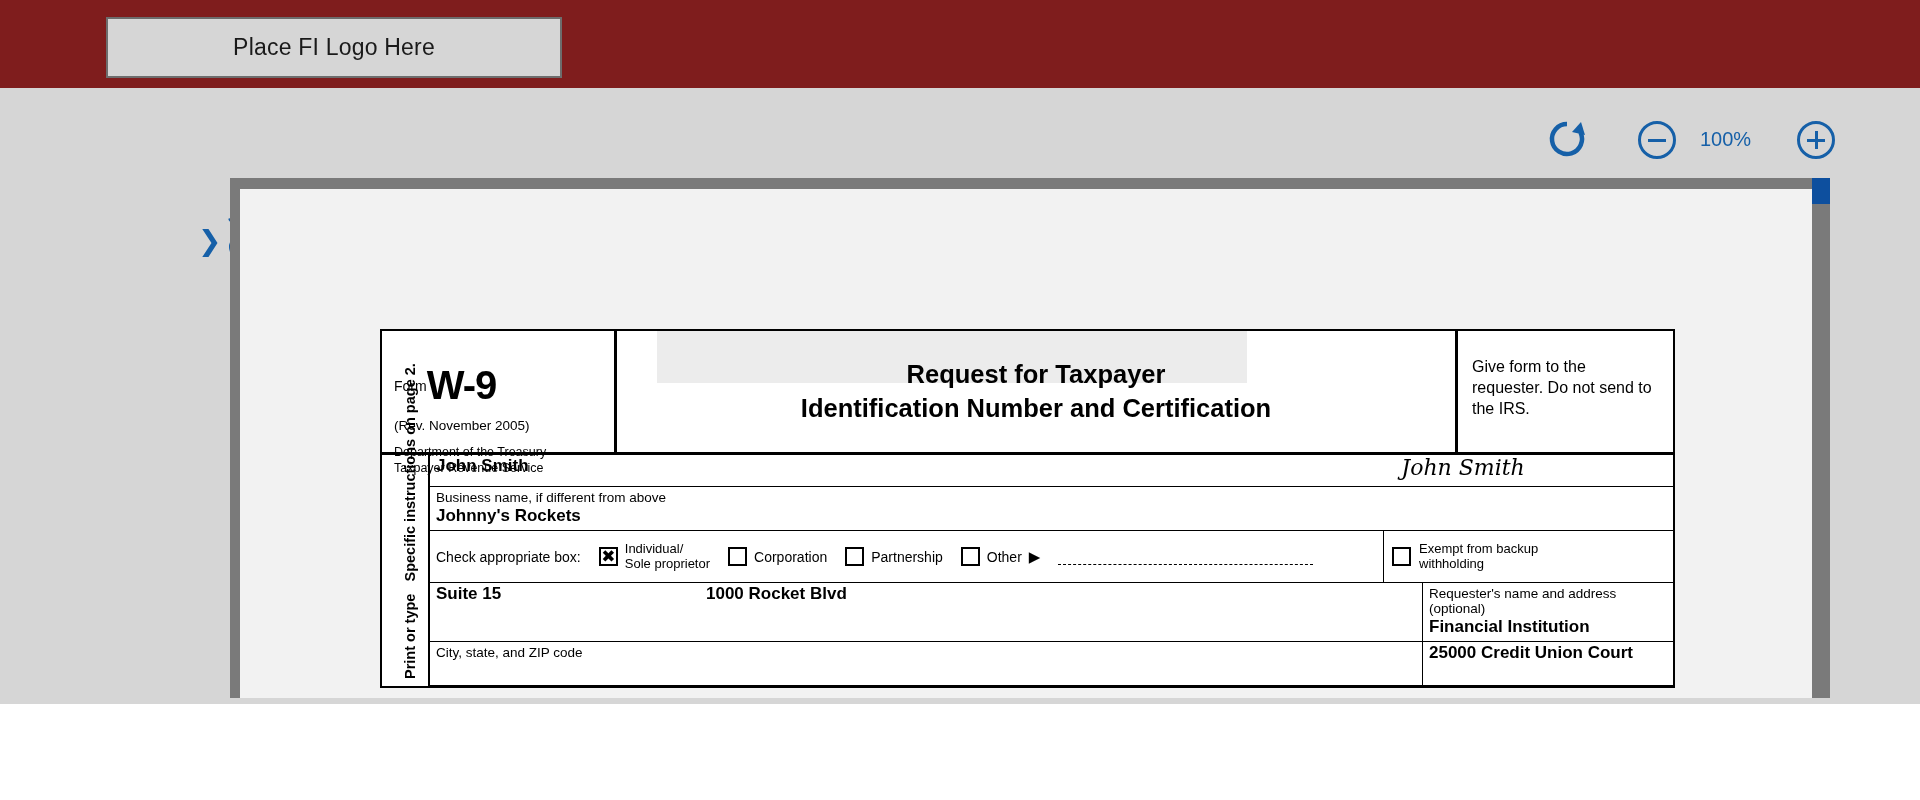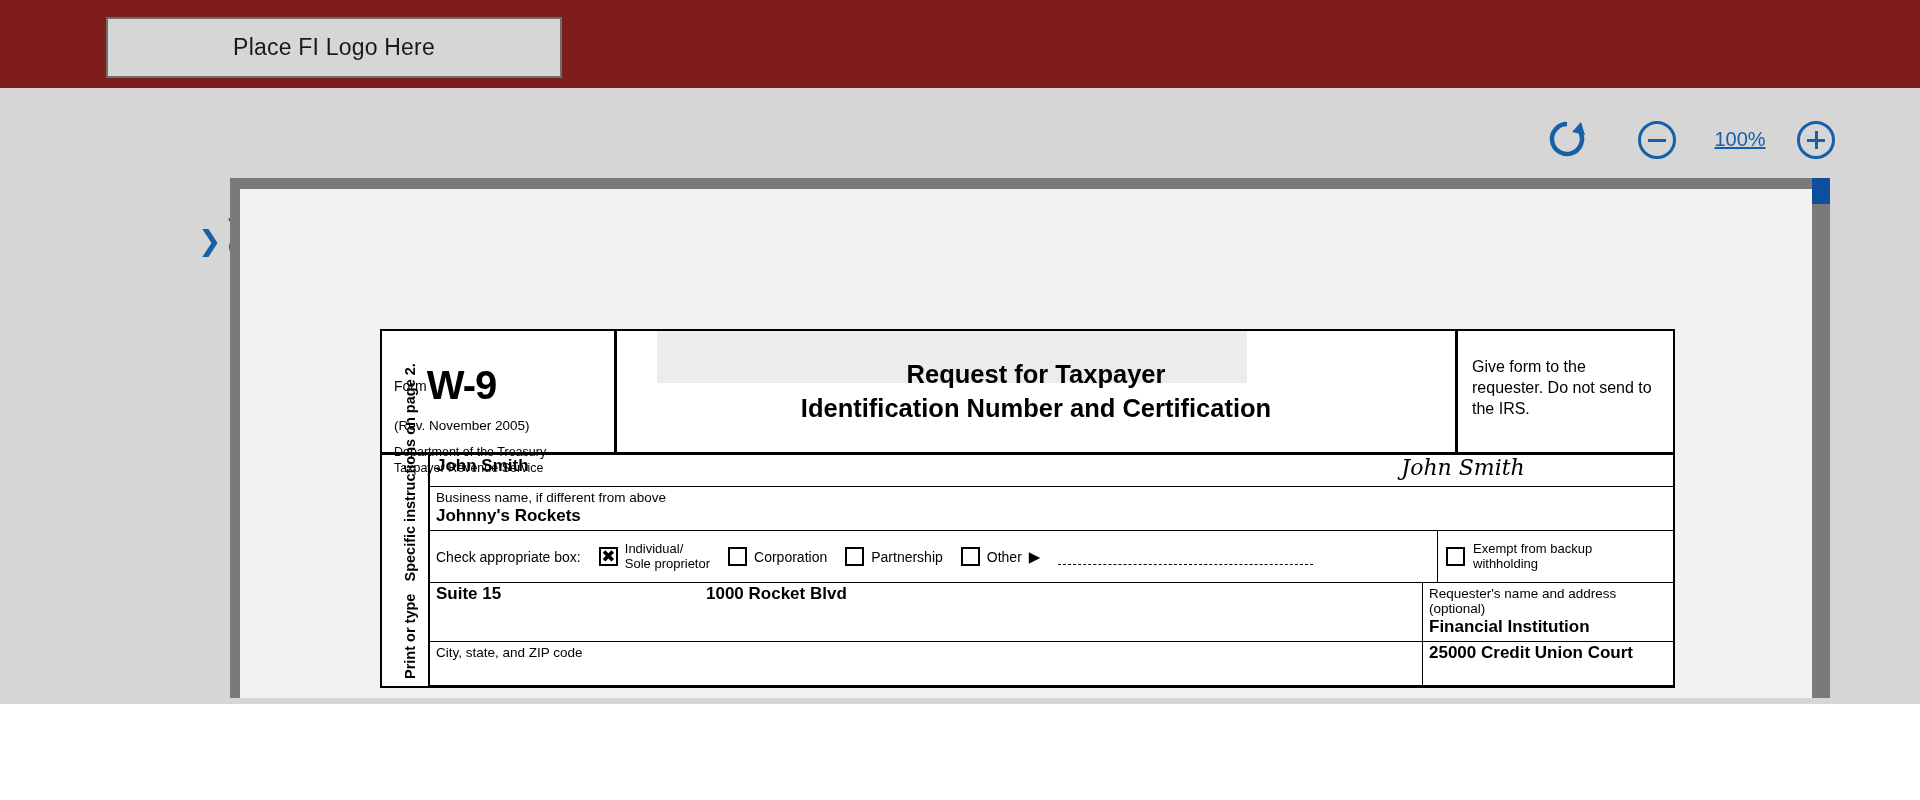--- a/index.html
+++ b/index.html
@@ -132,24 +132,23 @@
     left: 7px; top: 14.5px; width: 18px; height: 3px;
   }
   .zoom-plus::after {
     left: 14.5px; top: 7px; width: 3px; height: 18px;
   }
   .zoom-value {
     position: absolute;
     left: 1700px;
     top: 128px;
     width: 80px;
-    text-align: center;
+    text-align: left;
     font-size: 20px;
     color: #1660a8;
-    text-decoration: underline;
   }
 
   
   .viewer {
     position: absolute;
     left: 230px;
     top: 178px;
     width: 1600px;
     height: 520px;
     background: #7a7a7a;
@@ -306,21 +305,21 @@
   .chk-item { display: flex; align-items: center; gap: 7px; }
   .chk-item .two-line { font-size: 13px; line-height: 1.15; }
   .arrow-gl { font-size: 15px; }
   .dashed-sep {
     border-bottom: 1.5px dashed #000;
     width: 255px;
     align-self: flex-end;
     margin-bottom: 6px;
   }
   .check-right {
-    width: 236px;
+    width: 290px;
     border-left: 1.5px solid #000;
     display: flex;
     align-items: center;
     gap: 8px;
     padding-left: 8px;
     height: 100%;
     box-sizing: border-box;
   }
   .check-right .two-line { font-size: 13px; line-height: 1.15; }
 

